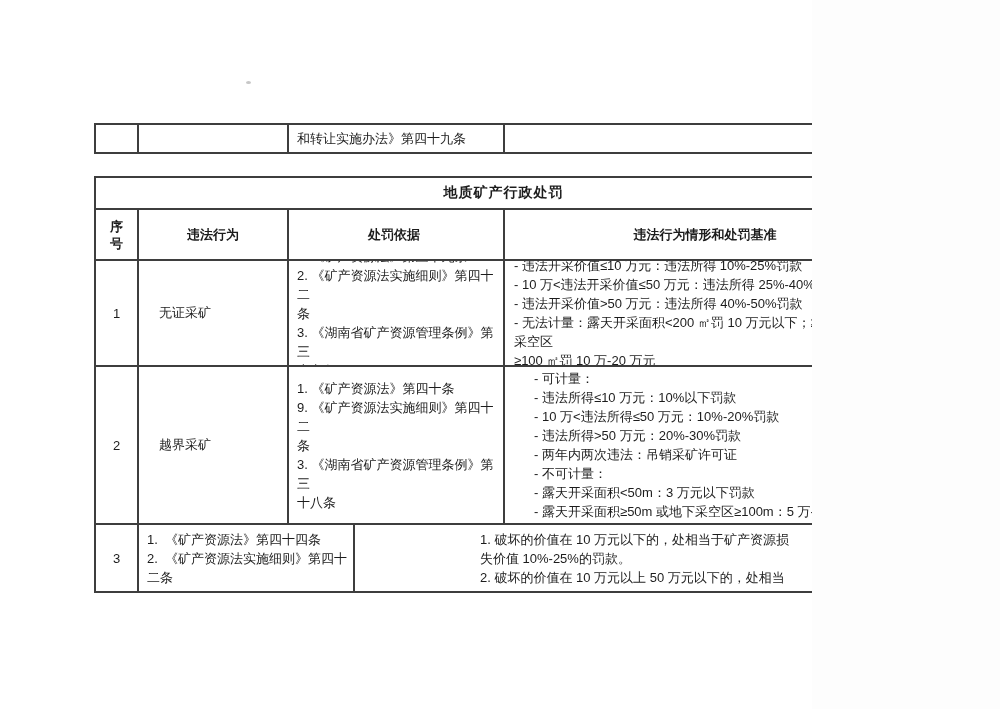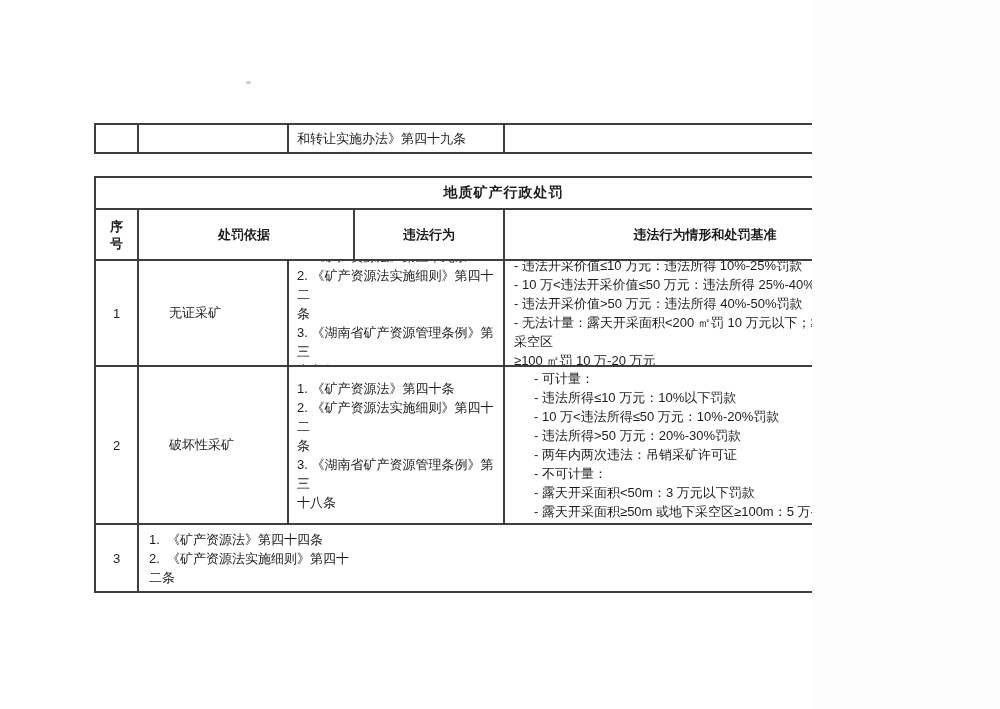--- a/index.html
+++ b/index.html
@@ -35,21 +35,21 @@
   .flexrow { display: flex; }
   .cell {
     box-sizing: border-box;
     border-right: 2px solid #3e3e3e;
     display: flex;
     align-items: center;
     overflow: hidden;
   }
   .cell:last-child { border-right: none; justify-content: center; }
   .c-no    { width: 43px; justify-content: center; }
-  .c-beh   { width: 150px; padding-left: 30px; }
+  .c-beh   { width: 150px; padding-left: 20px; }
   .c-basis { width: 216px; padding-left: 8px; padding-right: 4px; }
   .c-crit  { flex: 1; padding-left: 9px; padding-right: 6px; }
   .multiline {
     white-space: pre-wrap;
     font-size: 13px;
     line-height: 19px;
   }
   .single { font-size: 13px; }
   
   .top-tbl { top: 123px; height: 31px; }
@@ -99,25 +99,25 @@
 
   <div class="tbl main-tbl">
 
     <div class="title-row">地质矿产行政处罚</div>
 
     <div class="flexrow header-row">
       <div class="cell c-no">
         <span class="multiline">序
 号</span>
       </div>
+      <div class="cell c-beh">
+        <span class="single">违法行为</span>
+      </div>
       <div class="cell c-basis">
         <span class="single">处罚依据</span>
-      </div>
-      <div class="cell c-beh">
-        <span class="single">违法行为</span>
       </div>
       <div class="cell c-crit" style="justify-content:center;">
         <span class="single">违法行为情形和处罚基准</span>
       </div>
     </div>
 
     <div class="flexrow data-row r1">
       <div class="cell c-no">
         <span class="single">1</span>
       </div>
@@ -138,25 +138,25 @@
 - 无法计量：露天开采面积&lt;200 ㎡罚 10 万元以下；≥200 ㎡或地下采空区
 ≥100 ㎡罚 10 万-20 万元</div>
       </div>
     </div>
 
     <div class="flexrow data-row r2">
       <div class="cell c-no">
         <span class="single">2</span>
       </div>
       <div class="cell c-beh">
-        <span class="single">破坏性采矿</span>
+        <span class="single">越界采矿</span>
       </div>
       <div class="cell c-basis">
         <div class="multiline">1. 《矿产资源法》第四十条
-2. 《矿产资源法实施细则》第四十二
+9. 《矿产资源法实施细则》第四十二
 条
 3. 《湖南省矿产资源管理条例》第三
 十八条</div>
       </div>
       <div class="cell c-crit">
         <div class="multiline">- 可计量：
 - 违法所得≤10 万元：10%以下罚款
 - 10 万&lt;违法所得≤50 万元：10%-20%罚款
 - 违法所得&gt;50 万元：20%-30%罚款
 - 两年内两次违法：吊销采矿许可证
@@ -168,16 +168,21 @@
 
     <div class="flexrow data-row r3">
       <div class="cell c-no">
         <span class="single">3</span>
       </div>
       <div class="cell c-basis">
         <div class="multiline">1.  《矿产资源法》第四十四条
 2.  《矿产资源法实施细则》第四十
 二条</div>
       </div>
+      <div class="cell c-crit">
+        <div class="multiline">1. 破坏的价值在 10 万元以下的，处相当于矿产资源损
+失价值 10%-25%的罚款。
+2. 破坏的价值在 10 万元以上 50 万元以下的，处相当</div>
+      </div>
     </div>
 
   </div>
 </div>
 
 </body></html>

